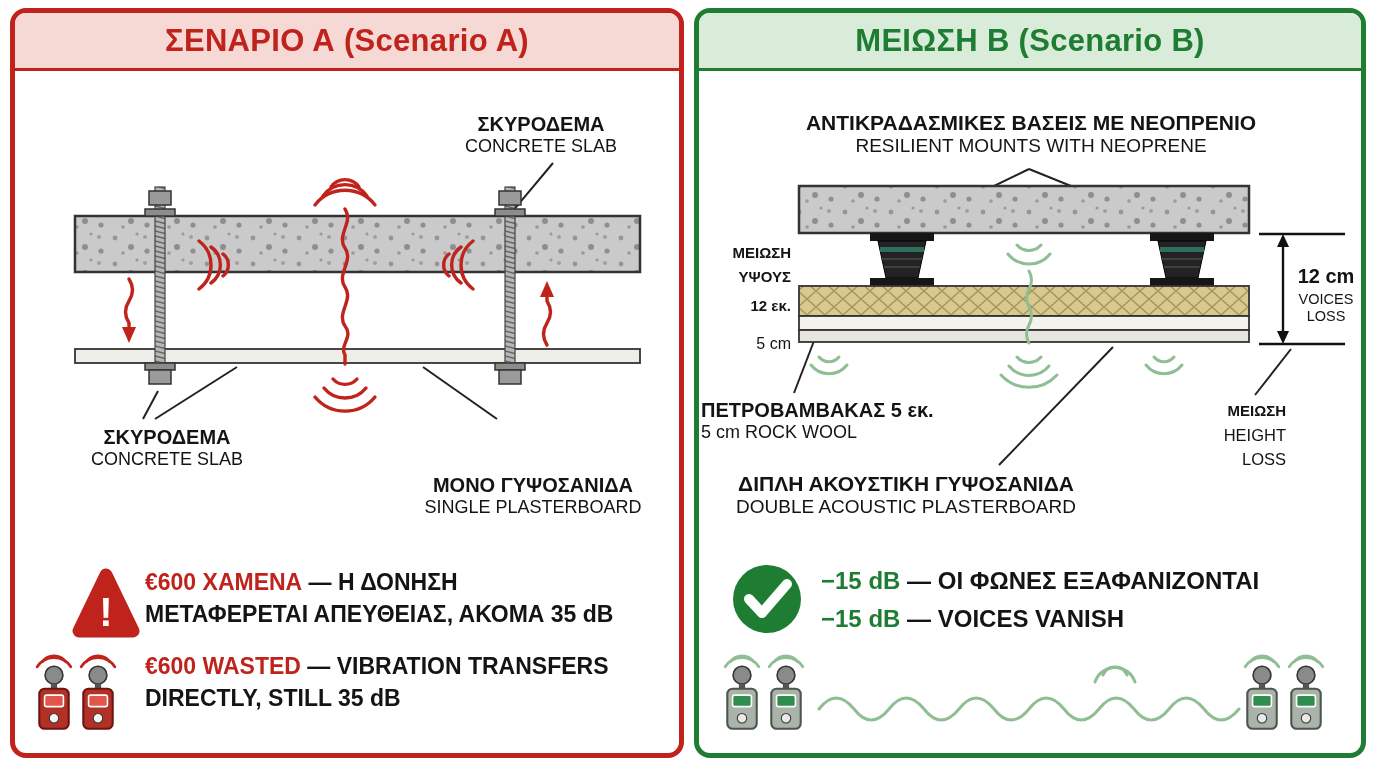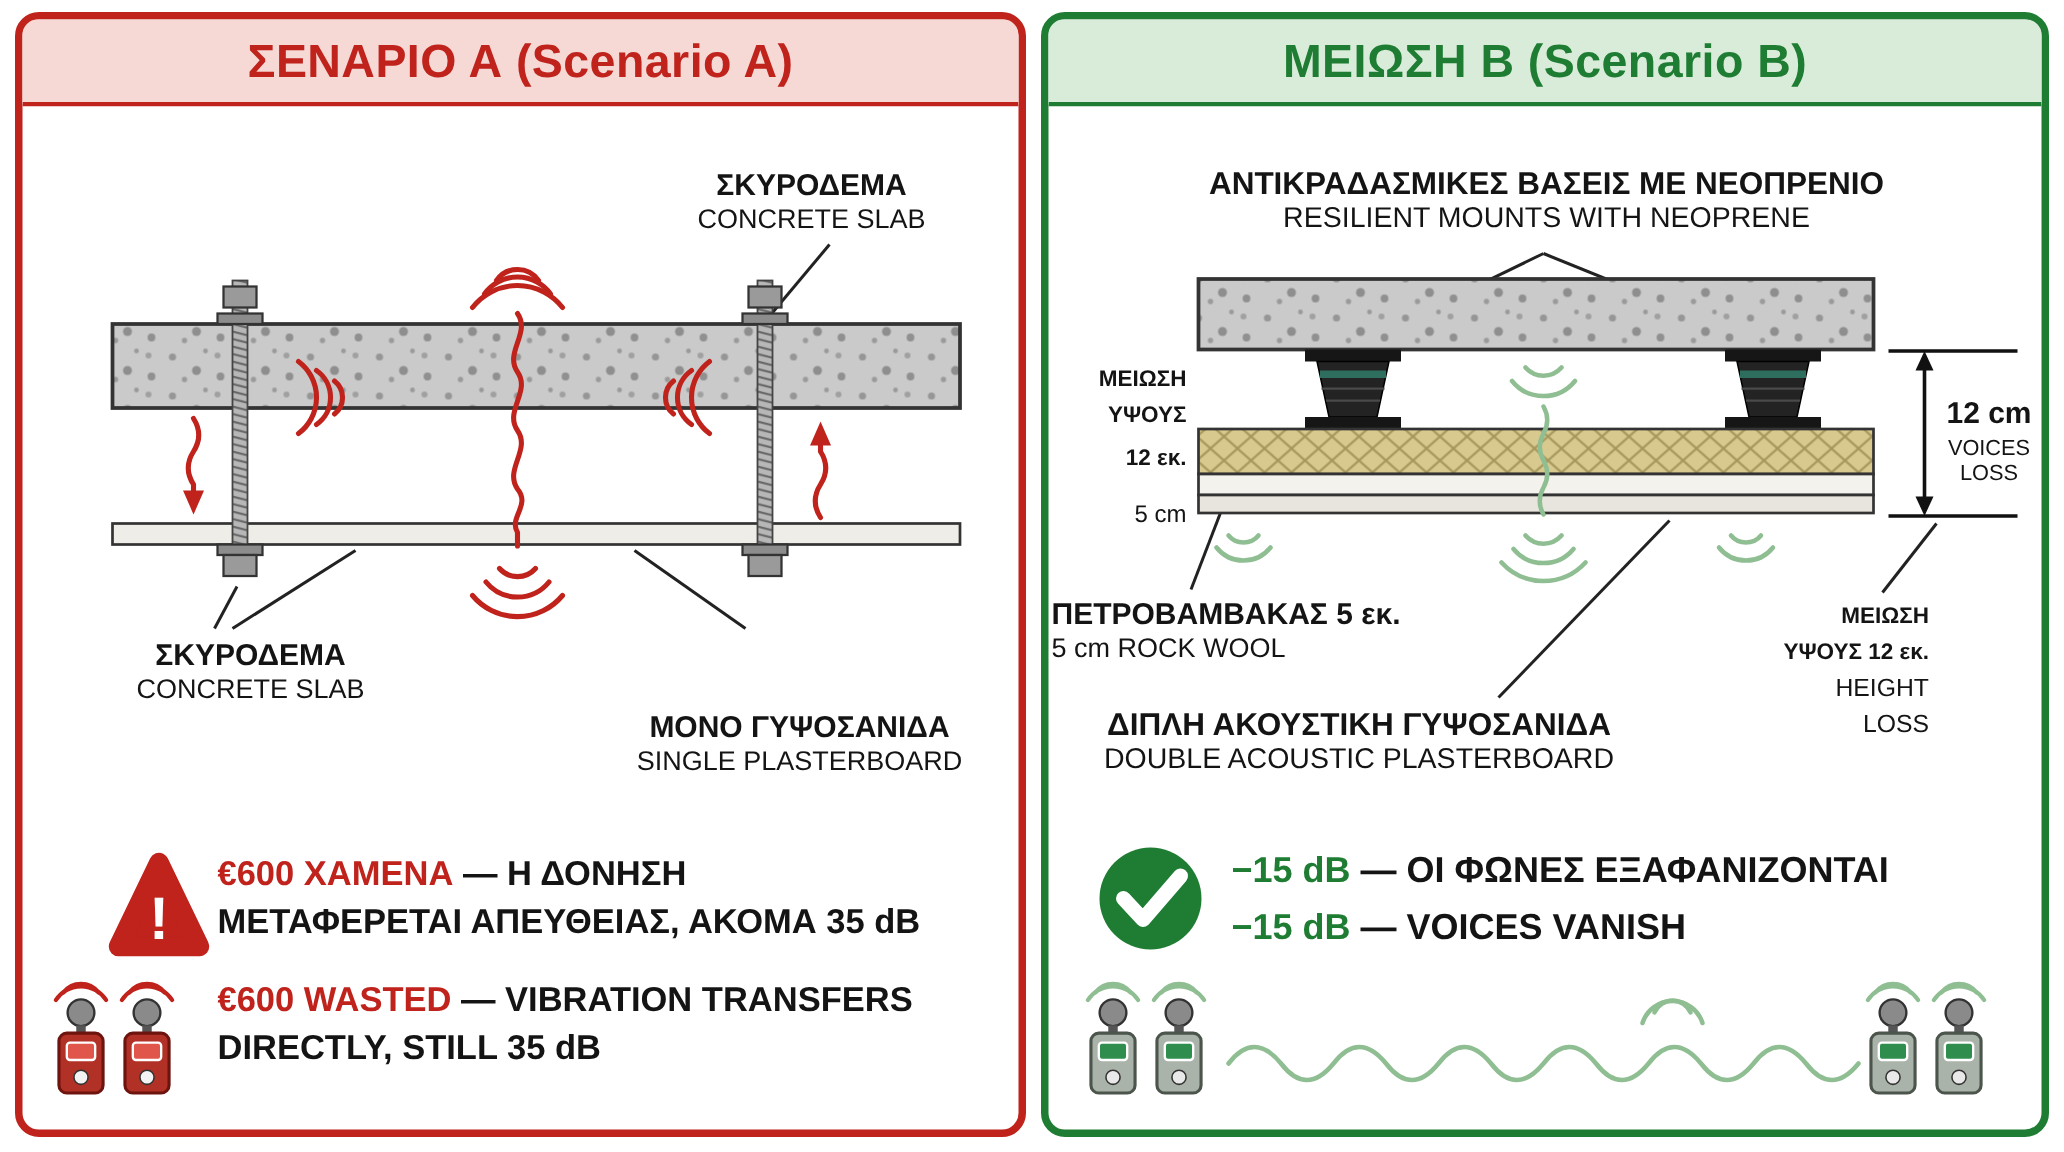--- a/index.html
+++ b/index.html
@@ -286,21 +286,20 @@
       <div class="sub">LOSS</div>
     </div>
 
     <div class="lbl" style="left:2px;top:385px;width:250px;">
       <span class="gr">ΠΕΤΡΟΒΑΜΒΑΚΑΣ 5 εκ.</span>
       <span class="en">5 cm ROCK WOOL</span>
     </div>
 
     <div class="lbl dims rightal" style="left:477px;top:386px;width:110px;">
       <div>ΜΕΙΩΣΗ</div>
-      <div>ΥΨΟΥΣ 12 εκ.</div>
       <div class="thin" style="font-size:16.5px;">HEIGHT LOSS</div>
     </div>
 
     <div class="lbl big center" style="left:17px;top:458px;width:380px;">
       <span class="gr">ΔΙΠΛΗ ΑΚΟΥΣΤΙΚΗ ΓΥΨΟΣΑΝΙΔΑ</span>
       <span class="en">DOUBLE ACOUSTIC PLASTERBOARD</span>
     </div>
 
     <div class="result-line" style="left:122px;top:554px;">
       <span class="hl-green">−15 dB</span><span> — ΟΙ ΦΩΝΕΣ ΕΞΑΦΑΝΙΖΟΝΤΑΙ</span>

